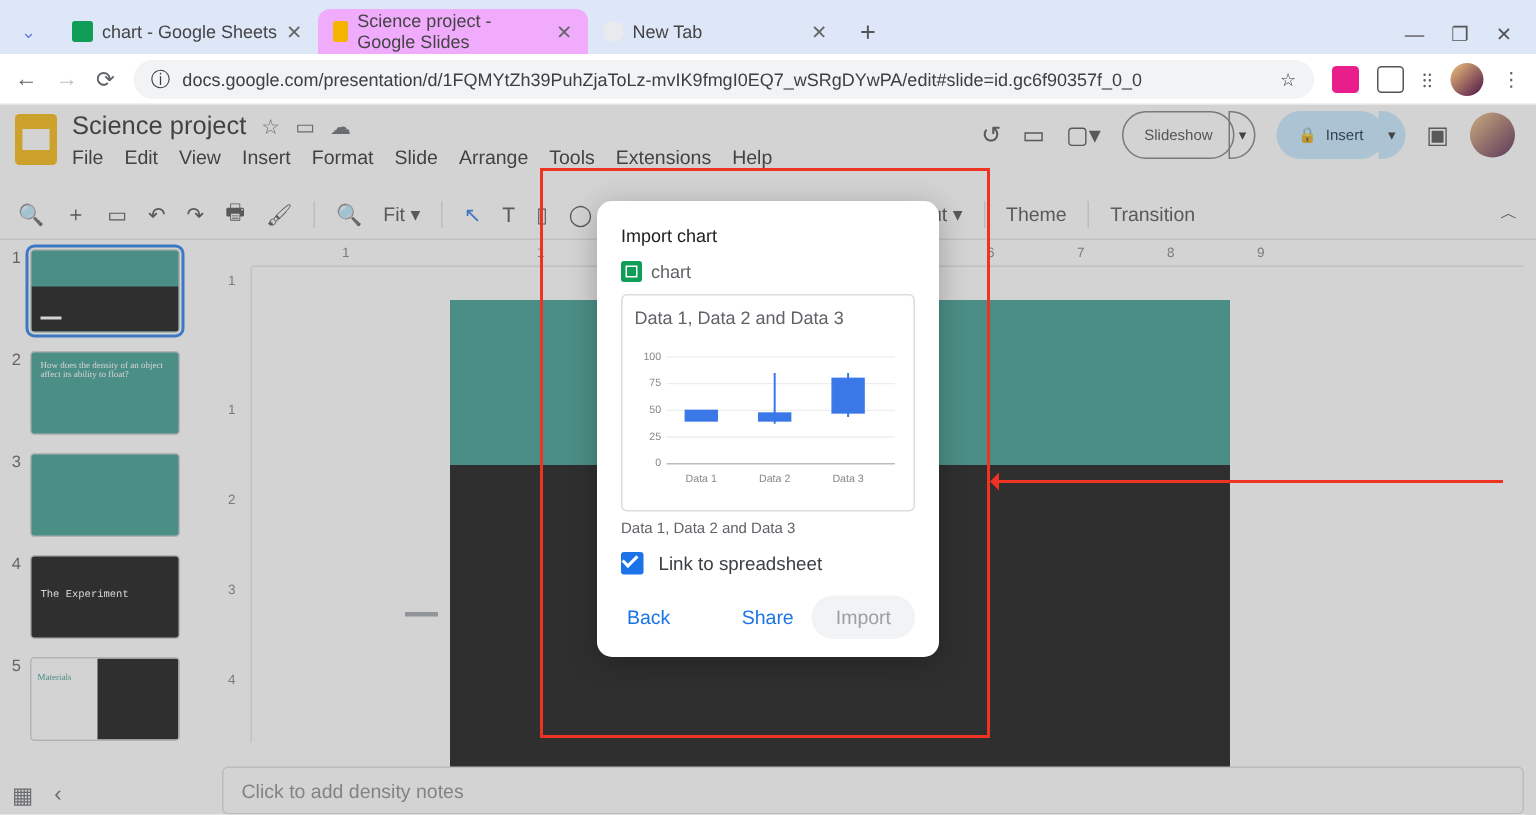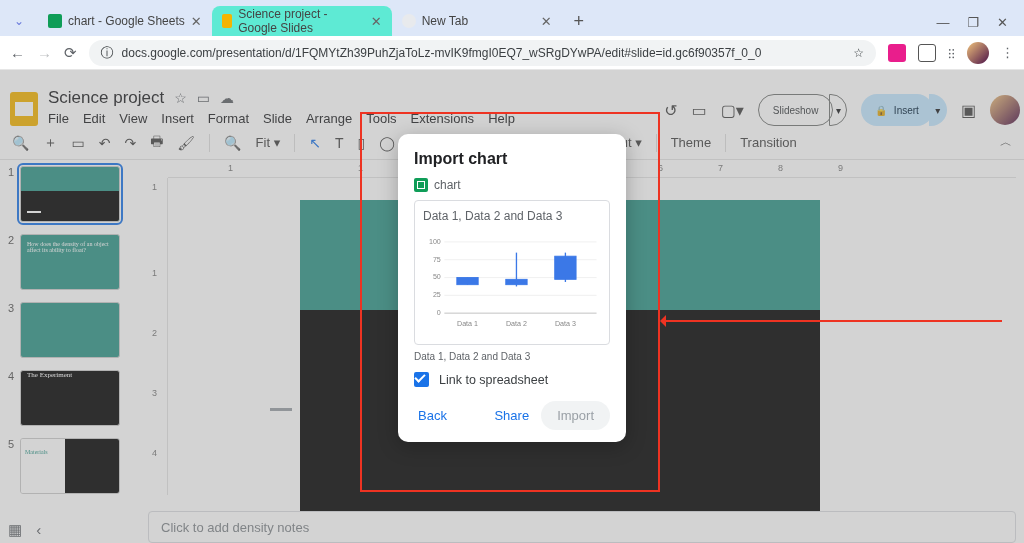--- a/index.html
+++ b/index.html
@@ -1,39 +1,39 @@
 <!DOCTYPE html>
 <html><head>
 <meta charset="utf-8">
 <style>
   *{box-sizing:border-box;margin:0;padding:0;font-family:Arial,Helvetica,sans-serif}
   body{width:1024px;height:543px;overflow:hidden;background:#fff;position:relative;font-size:13px;color:#202124}
 
   
   .browser-bar{height:36px;background:#dde7f8;display:flex;align-items:flex-end;padding:0 6px}
   .tab{height:30px;border-radius:8px 8px 0 0;display:flex;align-items:center;padding:0 10px;min-width:170px;max-width:180px;font-size:12px;color:#444;position:relative;gap:6px}
-  .tab.active{background:#5eead4}
+  .tab.active{background:#f0abfc}
   .tab .fav{width:14px;height:14px;border-radius:2px;display:inline-block}
   .tab .close{margin-left:auto;font-size:13px;color:#666}
   .new-tab-btn{width:26px;height:26px;display:flex;align-items:center;justify-content:center;color:#555;font-size:18px;margin-left:4px;margin-bottom:2px}
   .win-controls{margin-left:auto;display:flex;gap:18px;padding:0 10px 6px 0;color:#555;font-size:13px}
 
   .addr-bar{height:34px;background:#fff;border-bottom:1px solid #e6e6e6;display:flex;align-items:center;padding:0 10px;gap:12px}
   .addr-bar .nav-icn{color:#5f6368;font-size:15px}
   .url-box{flex:1;height:26px;border-radius:13px;background:#f1f3f4;display:flex;align-items:center;padding:0 12px;font-size:12px;color:#3c4043;gap:8px}
   .ext-icons{display:flex;gap:12px;align-items:center;color:#5f6368}
   .ext-icons .sq{width:18px;height:18px;border-radius:3px}
   .avatar{width:22px;height:22px;border-radius:50%;background:linear-gradient(135deg,#f0c27b,#4b1248)}
 
   
   .scrim{position:absolute;left:0;right:0;top:70px;bottom:0;background:rgba(128,128,128,0.35);pointer-events:none;z-index:5}
 
   
   .app{position:absolute;top:70px;left:0;right:0;bottom:0;background:#fff}
-  .app-header{height:56px;display:flex;align-items:flex-end;padding:4px 4px 0 10px;gap:10px}
+  .app-header{height:56px;display:flex;align-items:flex-start;padding:4px 14px 0 10px;gap:10px}
   .slides-logo{width:28px;height:34px;background:#f4b400;border-radius:3px;position:relative;margin-top:2px}
   .slides-logo::after{content:"";position:absolute;left:5px;right:5px;top:10px;bottom:10px;background:#fff}
   .doc-area{flex:1}
   .doc-title-row{display:flex;align-items:center;gap:10px;color:#5f6368}
   .doc-title{font-size:17px;color:#202124}
   .doc-icons{display:flex;gap:10px;font-size:14px}
   .menu-row{display:flex;gap:14px;font-size:13px;color:#202124;margin-top:3px}
   .header-right{display:flex;align-items:center;gap:14px}
   .icon-btn{color:#444;font-size:16px}
   .pill{height:32px;border:1px solid #747775;border-radius:18px;display:flex;align-items:center;padding:0 14px;font-size:10px;color:#3c4043;background:#fff}
@@ -69,21 +69,21 @@
 
   .bottom-controls{position:absolute;left:8px;bottom:4px;display:flex;gap:14px;color:#5f6368;font-size:15px}
 
   
   .red-box{position:absolute;border:2px solid #e32;z-index:6;pointer-events:none}
   .red-arrow{position:absolute;height:2px;background:#e32;z-index:6}
   .red-arrow::before{content:"";position:absolute;left:-8px;top:-5px;border:6px solid transparent;border-right-color:#e32}
 
   
   .dialog{position:absolute;z-index:10;left:398px;top:134px;width:228px;background:#fff;border-radius:10px;box-shadow:0 4px 20px rgba(0,0,0,.25);padding:16px 16px 12px}
-  .dialog h2{font-size:16px;font-weight:700;color:#202124;margin-bottom:10px}
+  .dialog h2{font-size:12px;font-weight:400;color:#202124;margin-bottom:10px}
   .src-row{display:flex;align-items:center;gap:6px;font-size:12px;color:#5f6368;margin-bottom:8px}
   .sheets-ico{width:14px;height:14px;background:#0f9d58;border-radius:2px;position:relative}
   .sheets-ico::after{content:"";position:absolute;inset:3px;border:1px solid #fff}
   .chart-card{border:1px solid #dadce0;border-radius:4px;padding:8px 8px 4px;margin-bottom:4px}
   .chart-title{font-size:12px;color:#5f6368;margin-bottom:4px}
   .chart-svg{width:100%;height:110px}
   .chart-caption{font-size:10px;color:#5f6368;margin:6px 0 10px}
   .link-row{display:flex;align-items:center;gap:10px;font-size:12.5px;color:#3c4043;margin-bottom:14px}
   .chk{width:15px;height:15px;background:#1a73e8;border-radius:2px;position:relative}
   .chk::after{content:"";position:absolute;left:3px;top:0px;width:4px;height:8px;border:solid #fff;border-width:0 2px 2px 0;transform:rotate(45deg)}
@@ -234,21 +234,21 @@
             <div style="padding:6px;font-family:serif">How does the density of an object affect its ability to float?</div>
           </div>
       </div>
       <div class="thumb-row">
         <div class="thumb-num">3</div>
         <div class="thumb"></div>
       </div>
       <div class="thumb-row">
         <div class="thumb-num">4</div>
         <div class="thumb" style="background:#040404">
-            <div style="padding:0 6px;font-family:Liberation Serif, serif;font-size:7px">The Experiment</div>
+            <div style="padding:22px 6px;font-family:Liberation Mono, monospace;font-size:7px">The Experiment</div>
           </div>
       </div>
       <div class="thumb-row">
         <div class="thumb-num">5</div>
         <div class="thumb" style="background:#fff">
           <div style="position:absolute;left:0;top:0;bottom:0;width:45%;background:#fff;color:#2f9688;padding:10px 4px;font-family:serif;font-size:6px">Materials</div>
           <div style="position:absolute;right:0;top:0;bottom:0;width:55%;background:#040404"></div>
         </div>
       </div>
 

